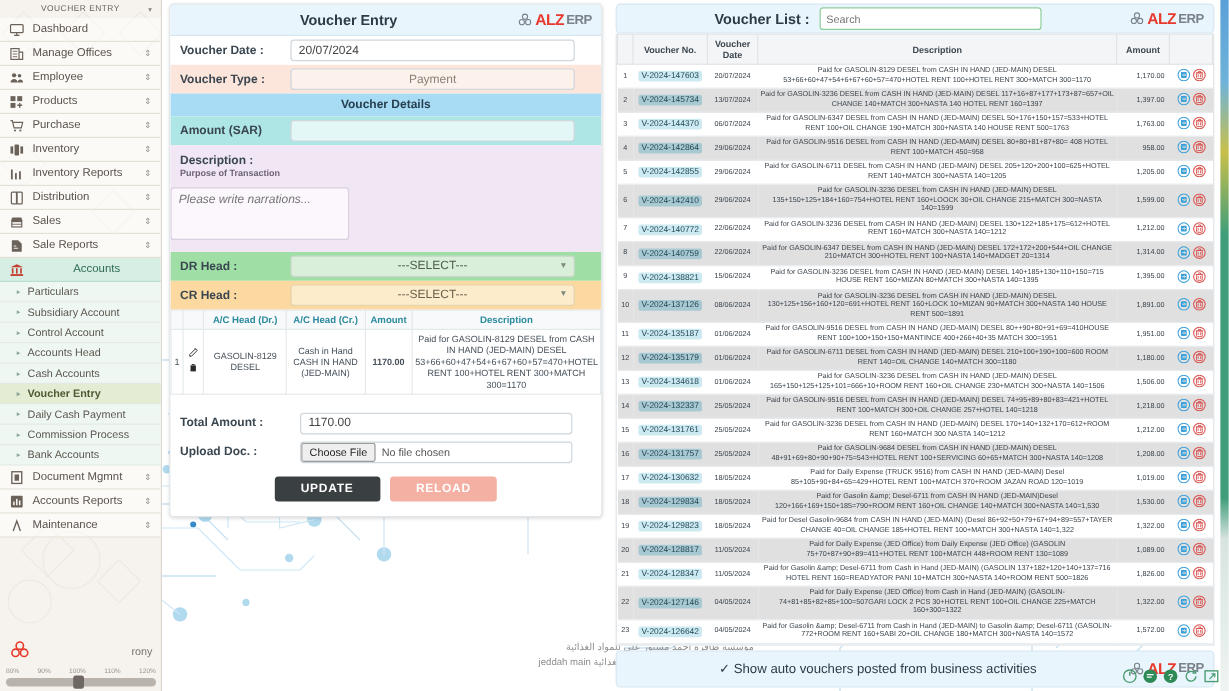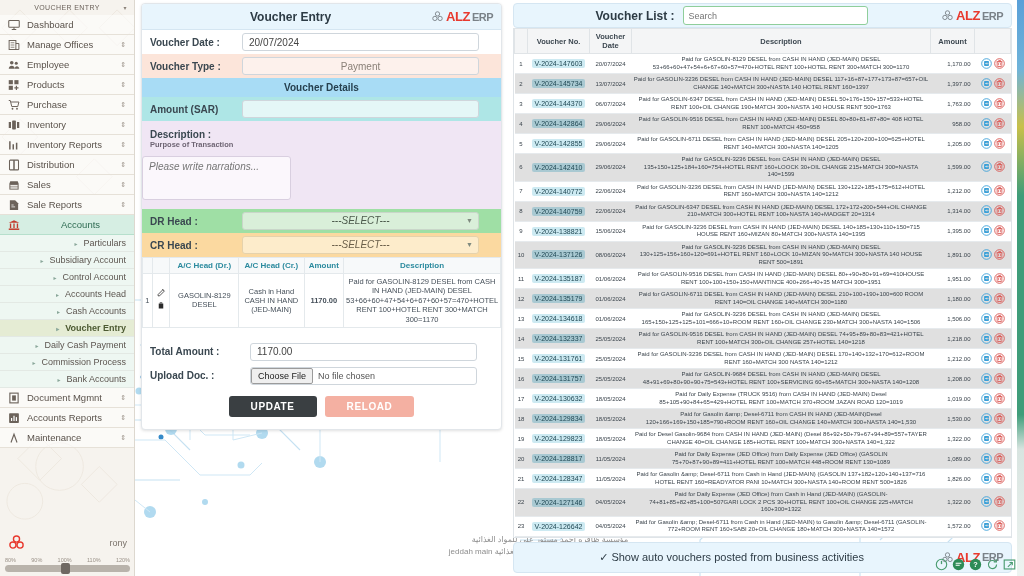--- a/index.html
+++ b/index.html
@@ -38,21 +38,21 @@
   }
   .sb-item .ic { width:12px; height:12px; flex:0 0 12px; display:flex; align-items:center; justify-content:center; }
   .sb-item .ic svg { display:block; }
   .sb-item .arrow { margin-left:auto; font-size:7px; color:#9a9188; }
   .sb-item.active { background:#d6eee3; color:#2e6b52; border-bottom:1px solid #b6dfcc;gap:41px;}
   .sb-sub {
     display:flex; align-items:center; gap:6px;
     height:17px; padding:0 8px 0 14px;
     border-bottom:1px solid #e3e9e4;
     background:#eef7f2;
-    font-size:9px; font-weight:normal; color:#5d5650;justify-content:flex-end;
+    font-size:9px; font-weight:normal; color:#5d5650;
   }
   .sb-sub .bullet { font-size:6px; color:#8aa79a; }
   .sb-sub.active { background:#e5ecd4; color:#4d5a32; font-weight:bold;}
   .sb-bottom { position:absolute; bottom:0; left:0; width:135px; z-index:3;}
   .sb-user { display:flex; align-items:center; padding:0 8px; height:24px; }
   .sb-user .uname { margin-left:auto; font-size:9px; color:#7a726a;}
   .zoom-scale { display:flex; justify-content:space-between; padding:2px 5px 0; font-size:5.5px; color:#9a9188;}
   .zoom-track { margin:2px 5px 4px; height:7px; background:#b9b3ab; border-radius:4px; position:relative;}
   .zoom-thumb { position:absolute; left:45%; top:-2px; width:9px; height:11px; background:#6f6862; border-radius:2px;}
 
@@ -86,21 +86,21 @@
   .inp.readonly { background:#fdf1ec; color:#8a8078; text-align:center;}
   .inp.cyanbg { background:#e4f7f7; }
   .ta {
     width:100%; height:44px; border:1px solid #d9cfe0; border-radius:3px;
     background:#fbf7fc; font-size:10px; padding:4px 6px; color:#a09aa6;
     font-style:italic; font-family:"Liberation Sans", sans-serif; resize:none;
   }
   .sel {
     width:100%; height:18px; border:1px solid #c9d6c9; border-radius:3px;
     background:#d9efd9; font-size:10px; color:#4d5b4d; text-align:center;
-    line-height:16px; position:relative;font-style:italic;
+    line-height:16px; position:relative;
   }
   .sel.amberSel { background:#fdeccb; border-color:#e6d2ab; color:#6b5f4a;}
   .sel .cv { position:absolute; right:5px; top:0; font-size:7px; color:#7f8a7f;}
   .subhead {
     background:#a8dcf5; text-align:center; font-size:10px; font-weight:bold;
     color:#26404f; padding:4px 0;
   }
   .btn-dark {
     background:#3a3f42; color:#fff; border:none; border-radius:3px;
     font-size:10px; font-weight:bold; letter-spacing:.6px; padding:5px 22px;

